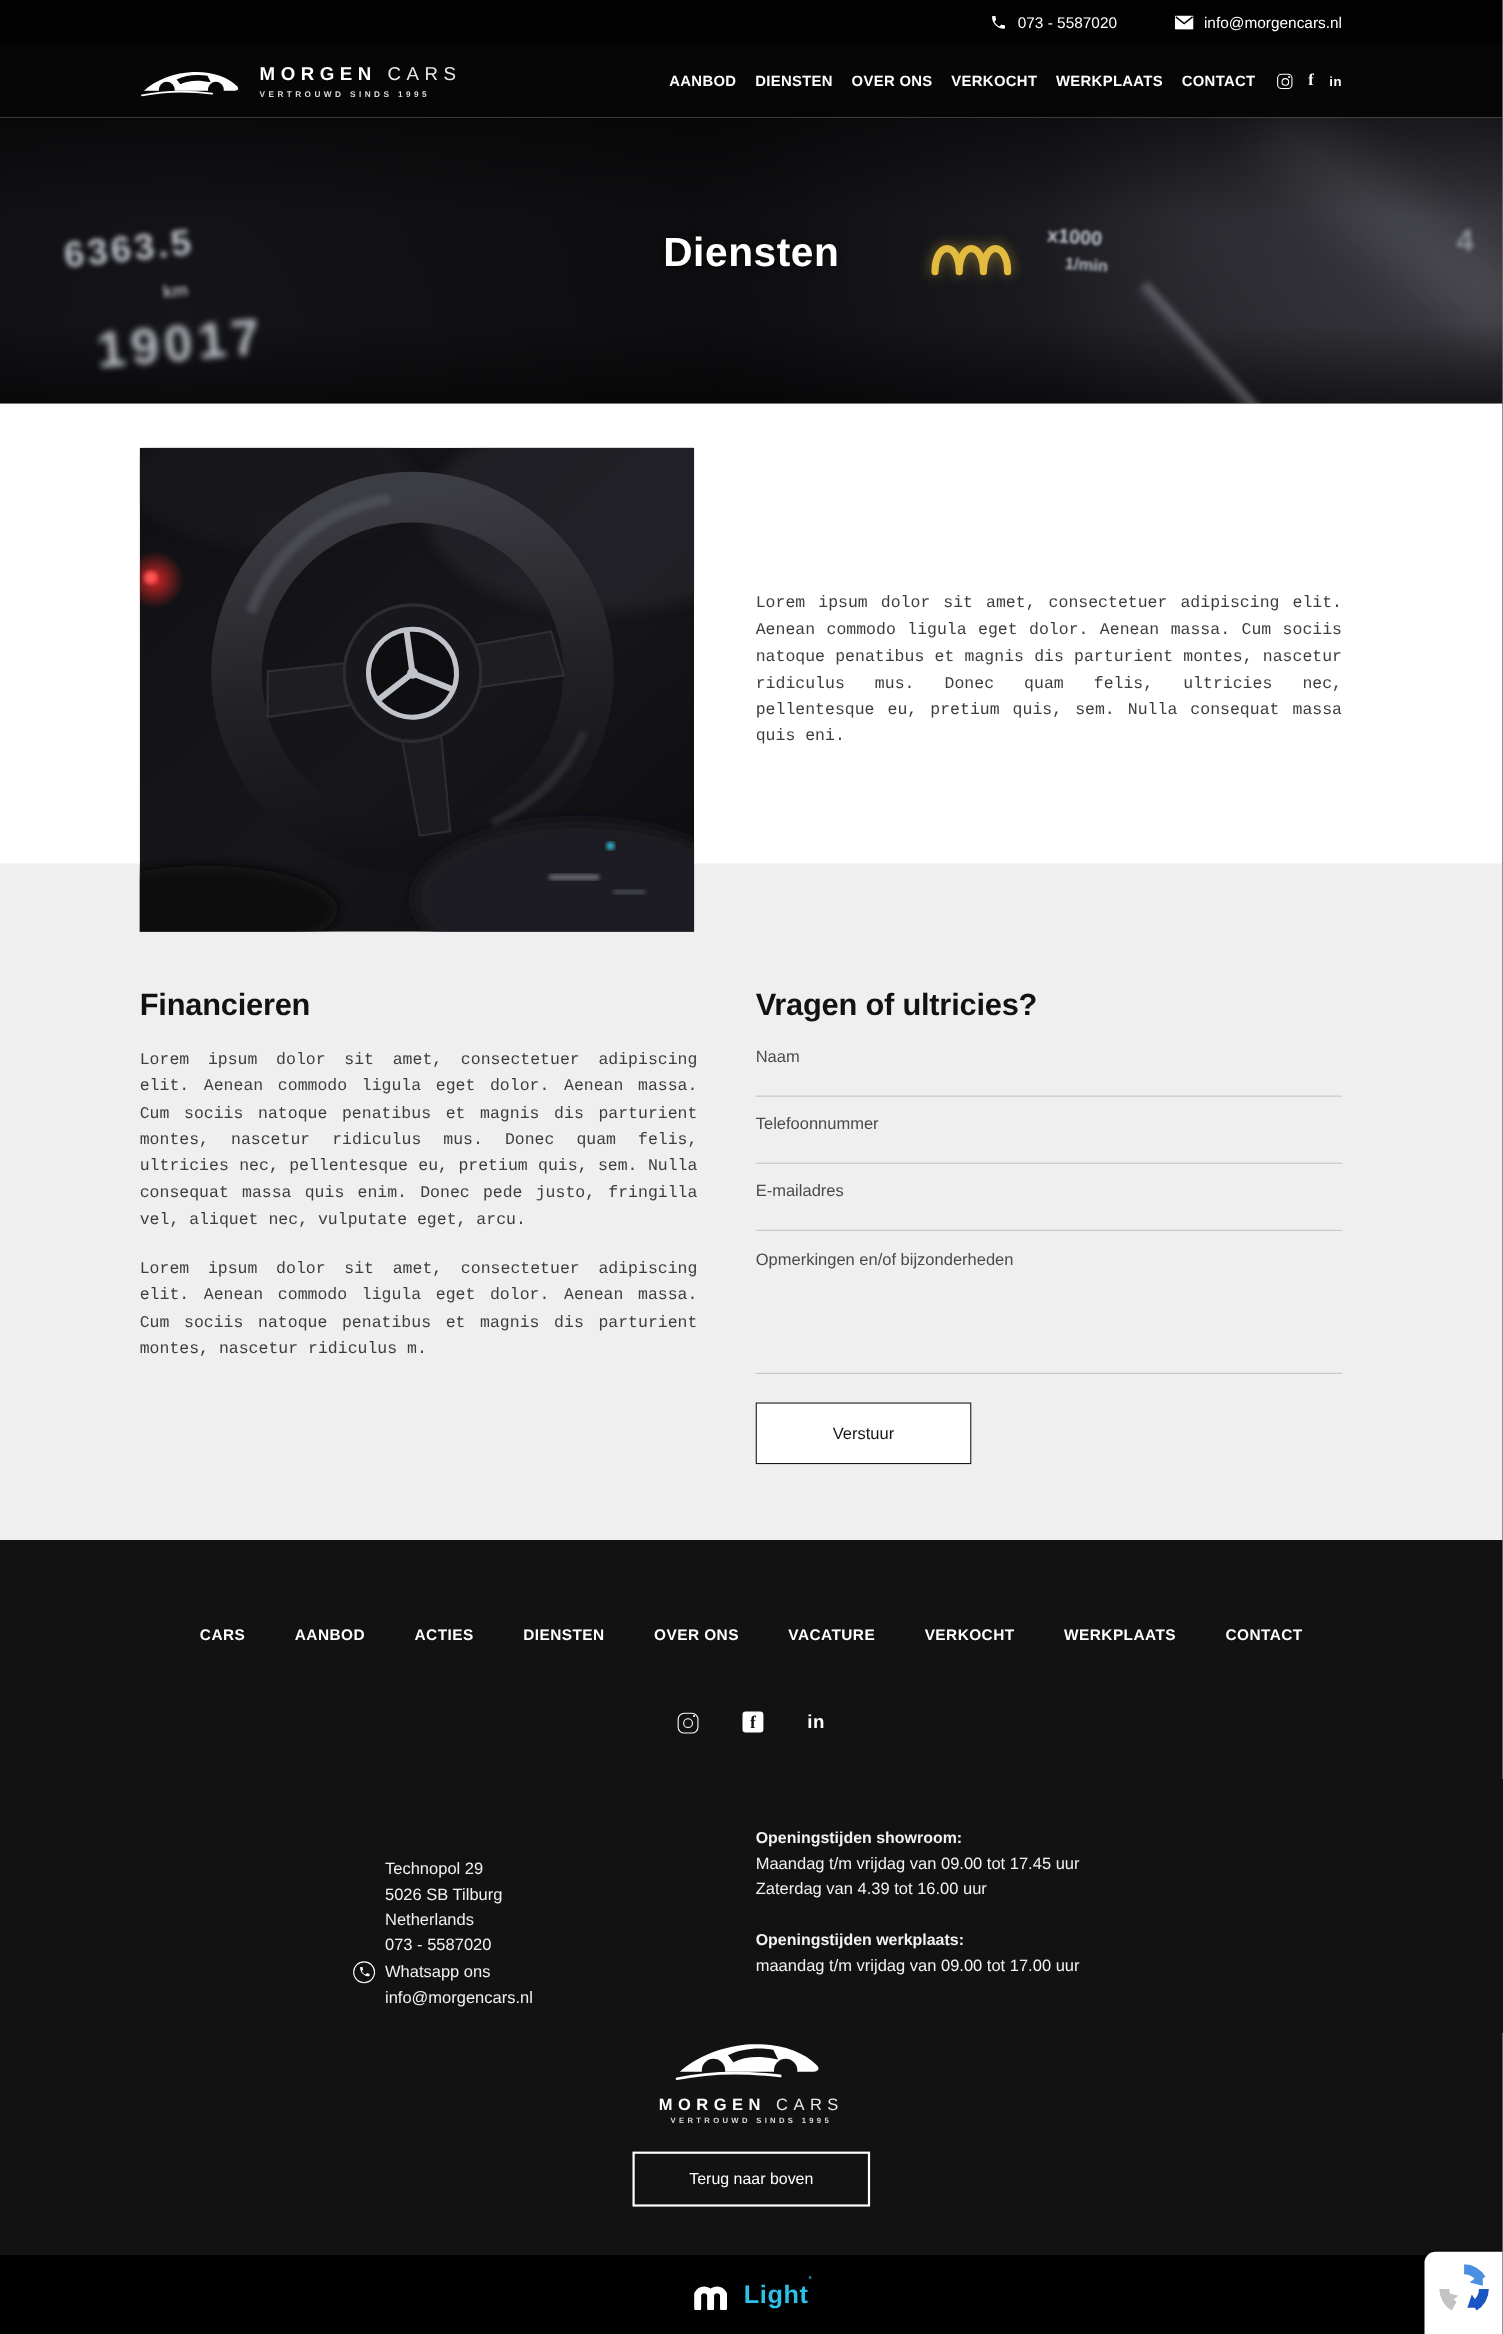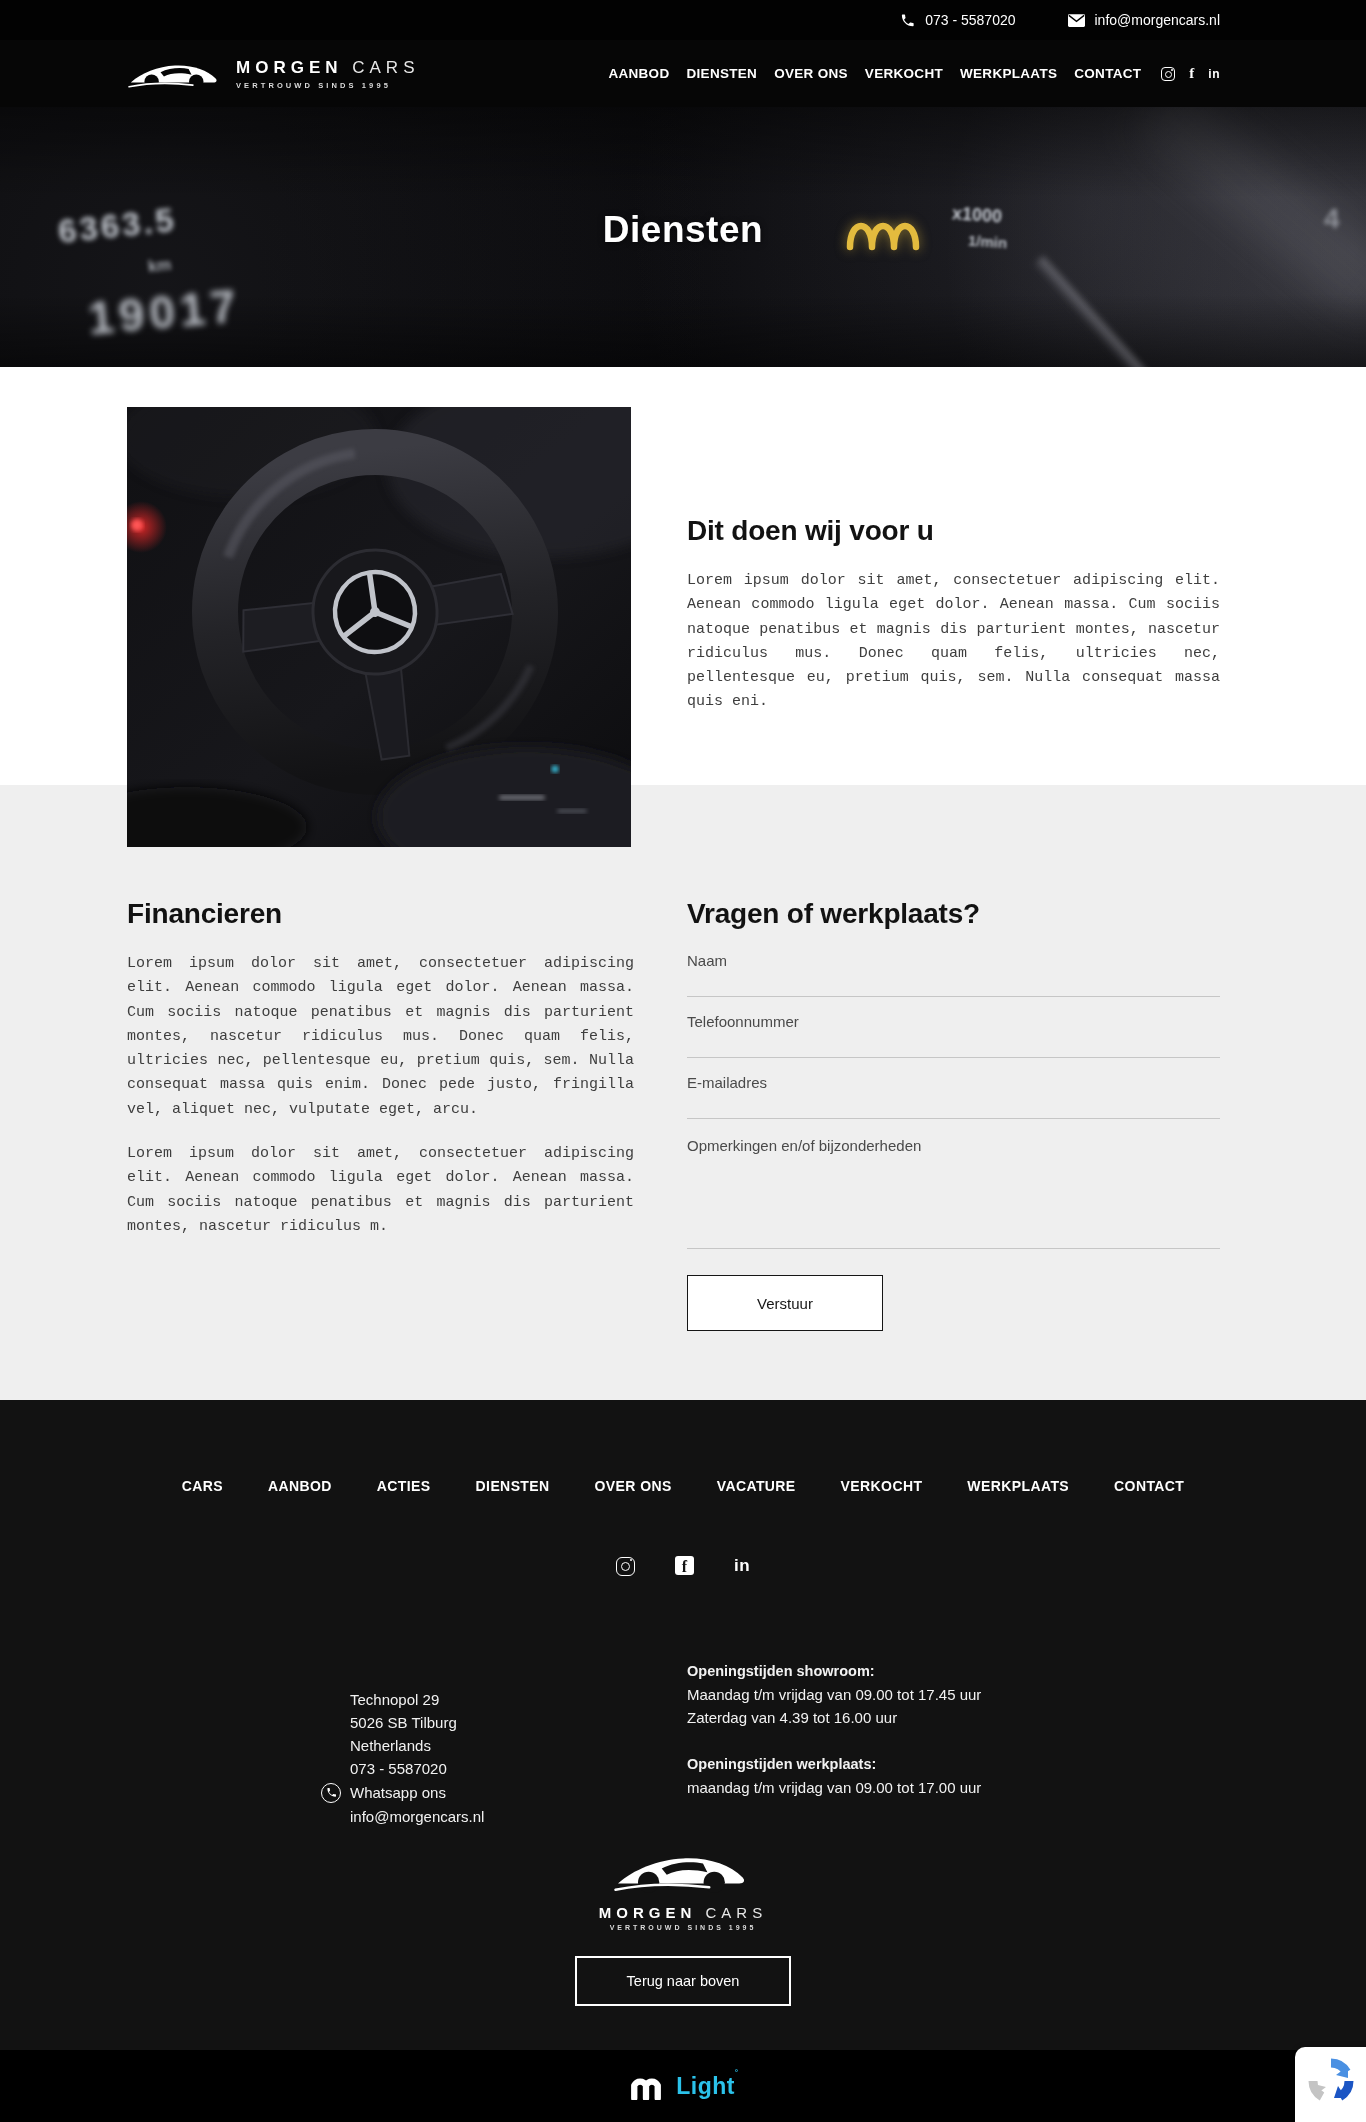--- a/index.html
+++ b/index.html
@@ -166,21 +166,20 @@
     <div class="dash-txt rpm-unit">1/min</div>
     <div class="dash-txt gauge4">4</div>
     <div class="needle"></div>
     <div class="streak"></div>
     <h1 class="hero-title">Diensten</h1>
   </div>
 
   <div class="content-wrap">
     <div class="sec-white">
       <div class="services-text">
-        <h2 class="section-h">Dit doen wij voor u</h2>
         <p class="bodytext">Lorem ipsum dolor sit amet, consectetuer adipiscing elit. Aenean commodo ligula eget dolor. Aenean massa. Cum sociis natoque penatibus et magnis dis parturient montes, nascetur ridiculus mus. Donec quam felis, ultricies nec, pellentesque eu, pretium quis, sem. Nulla consequat massa quis eni.</p>
       </div>
     </div>
 
     <svg class="photo" viewBox="0 0 504 440">
       <defs>
         <linearGradient id="bgG" x1="0" y1="0" x2="1" y2="1">
           <stop offset="0" stop-color="#101013"></stop>
             <stop offset=".55" stop-color="#17171b"></stop>
             <stop offset="1" stop-color="#0c0c0e"></stop>
@@ -229,21 +228,21 @@
       <ellipse cx="60" cy="420" rx="120" ry="40" fill="#0a0a0c" filter="url(#soft)"></ellipse>
     </svg>
 
     <div class="sec-gray">
       <div class="fin-col">
         <h2 class="section-h">Financieren</h2>
         <p class="bodytext">Lorem ipsum dolor sit amet, consectetuer adipiscing elit. Aenean commodo ligula eget dolor. Aenean massa. Cum sociis natoque penatibus et magnis dis parturient montes, nascetur ridiculus mus. Donec quam felis, ultricies nec, pellentesque eu, pretium quis, sem. Nulla consequat massa quis enim. Donec pede justo, fringilla vel, aliquet nec, vulputate eget, arcu.</p>
         <p class="bodytext">Lorem ipsum dolor sit amet, consectetuer adipiscing elit. Aenean commodo ligula eget dolor. Aenean massa. Cum sociis natoque penatibus et magnis dis parturient montes, nascetur ridiculus m.</p>
       </div>
       <div class="form-col">
-        <h2 class="section-h">Vragen of werkplaats?</h2>
+        <h2 class="section-h">Vragen of ultricies?</h2>
         <div class="field">
           <input type="text" placeholder="Naam" style="">
         </div>
         <div class="field">
           <input type="text" placeholder="Telefoonnummer" style="">
         </div>
         <div class="field">
           <input type="text" placeholder="E-mailadres" style="">
         </div>
         <div class="field">

